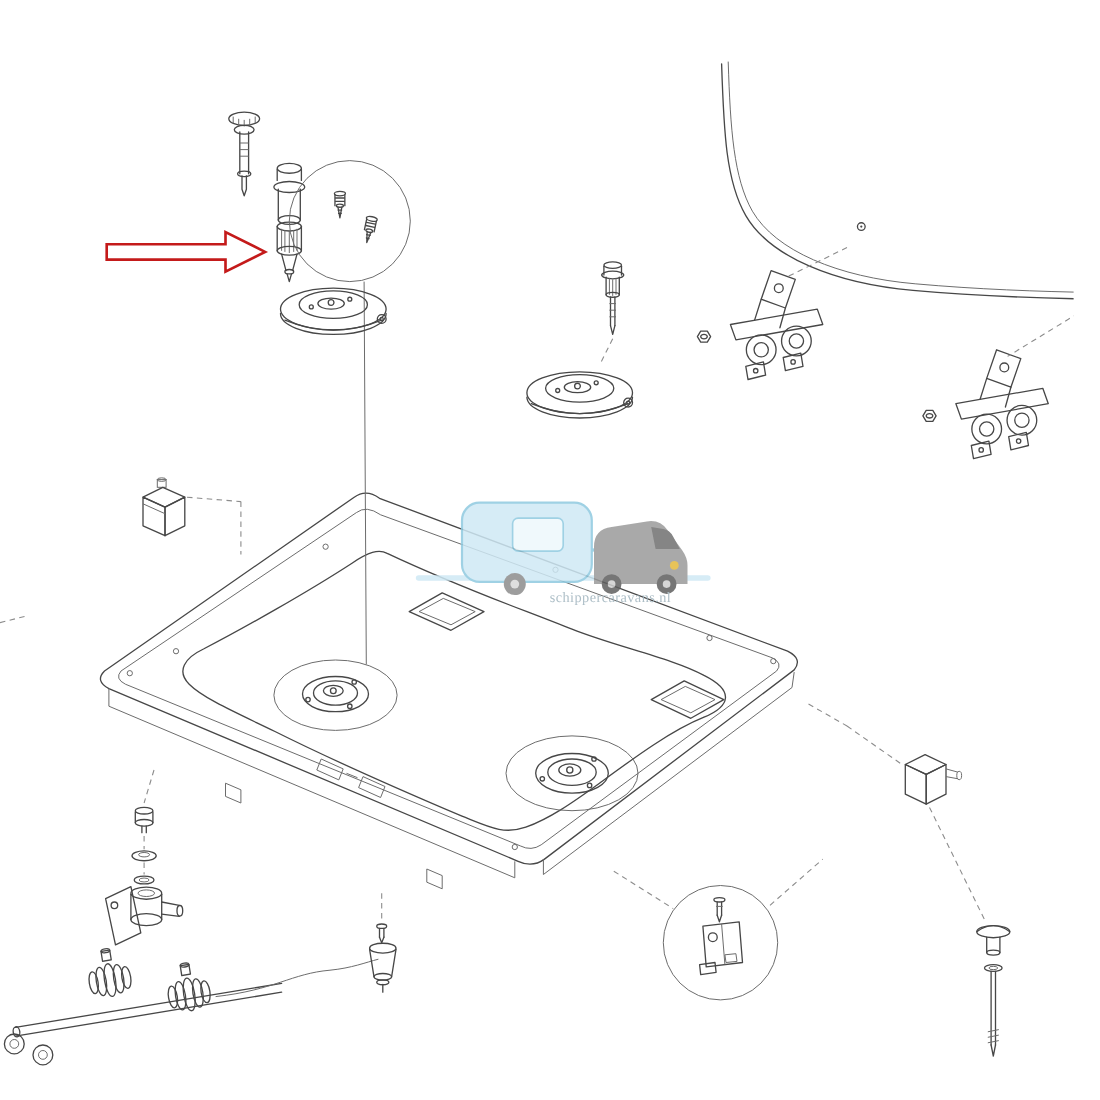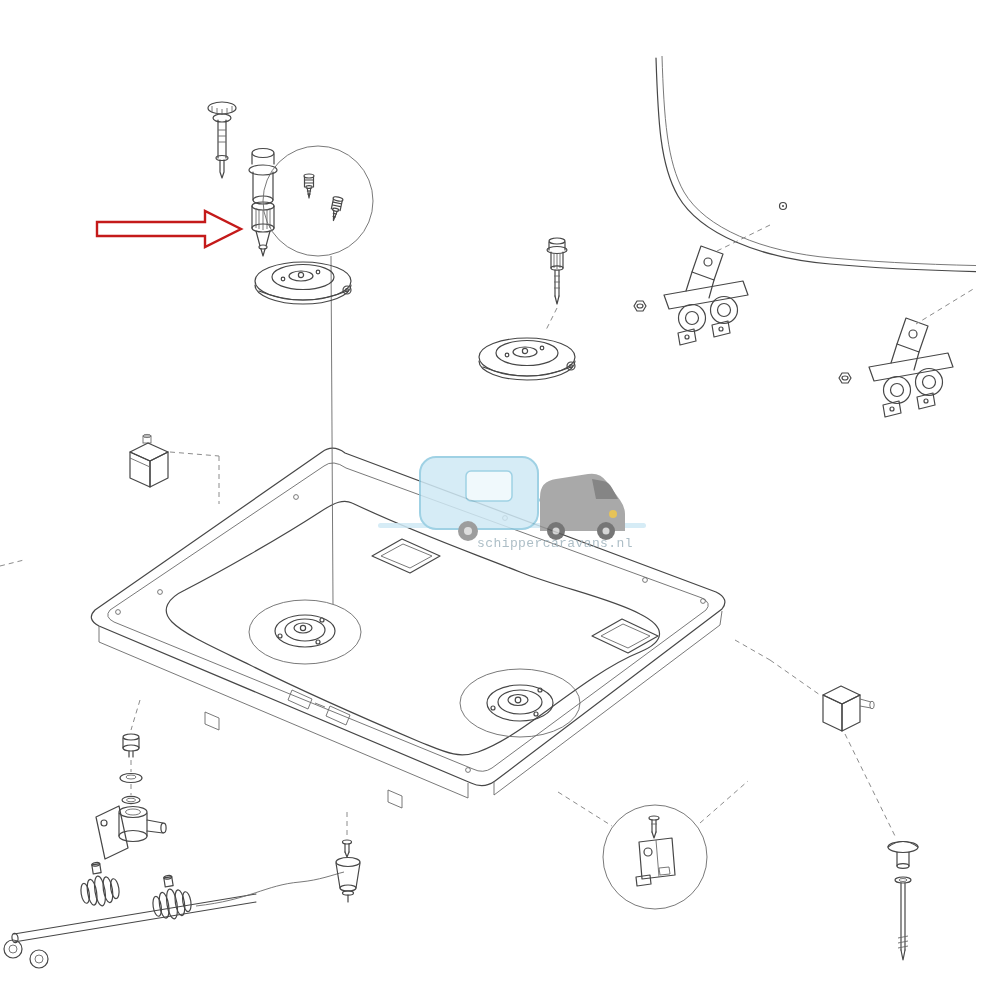--- a/index.html
+++ b/index.html
@@ -1,18 +1,18 @@
 <!DOCTYPE html>
 <html><head>
 <meta charset="utf-8">
 <style>
   html,body { margin:0; padding:0; background:#ffffff; }
   .canvas {
     width:976px; height:1000px; position:relative; background:#ffffff;
-    font-family:Liberation Mono, monospace; overflow:hidden;
+    font-family:Liberation Serif, serif; overflow:hidden;
   }
   svg { position:absolute; inset:0; }
   .ln   { stroke:#474747; stroke-width:1.2; fill:none; stroke-linecap:round; stroke-linejoin:round; }
   .ln-thin { stroke:#6a6a6a; stroke-width:0.9; fill:none; }
   .dash { stroke:#8c8c8c; stroke-width:1; fill:none; stroke-dasharray:5 4; }
   .wm-text { font-size:13px; letter-spacing:0.4px; fill:#9fb3bd; }
 </style>
 </head>
 <body>
 

